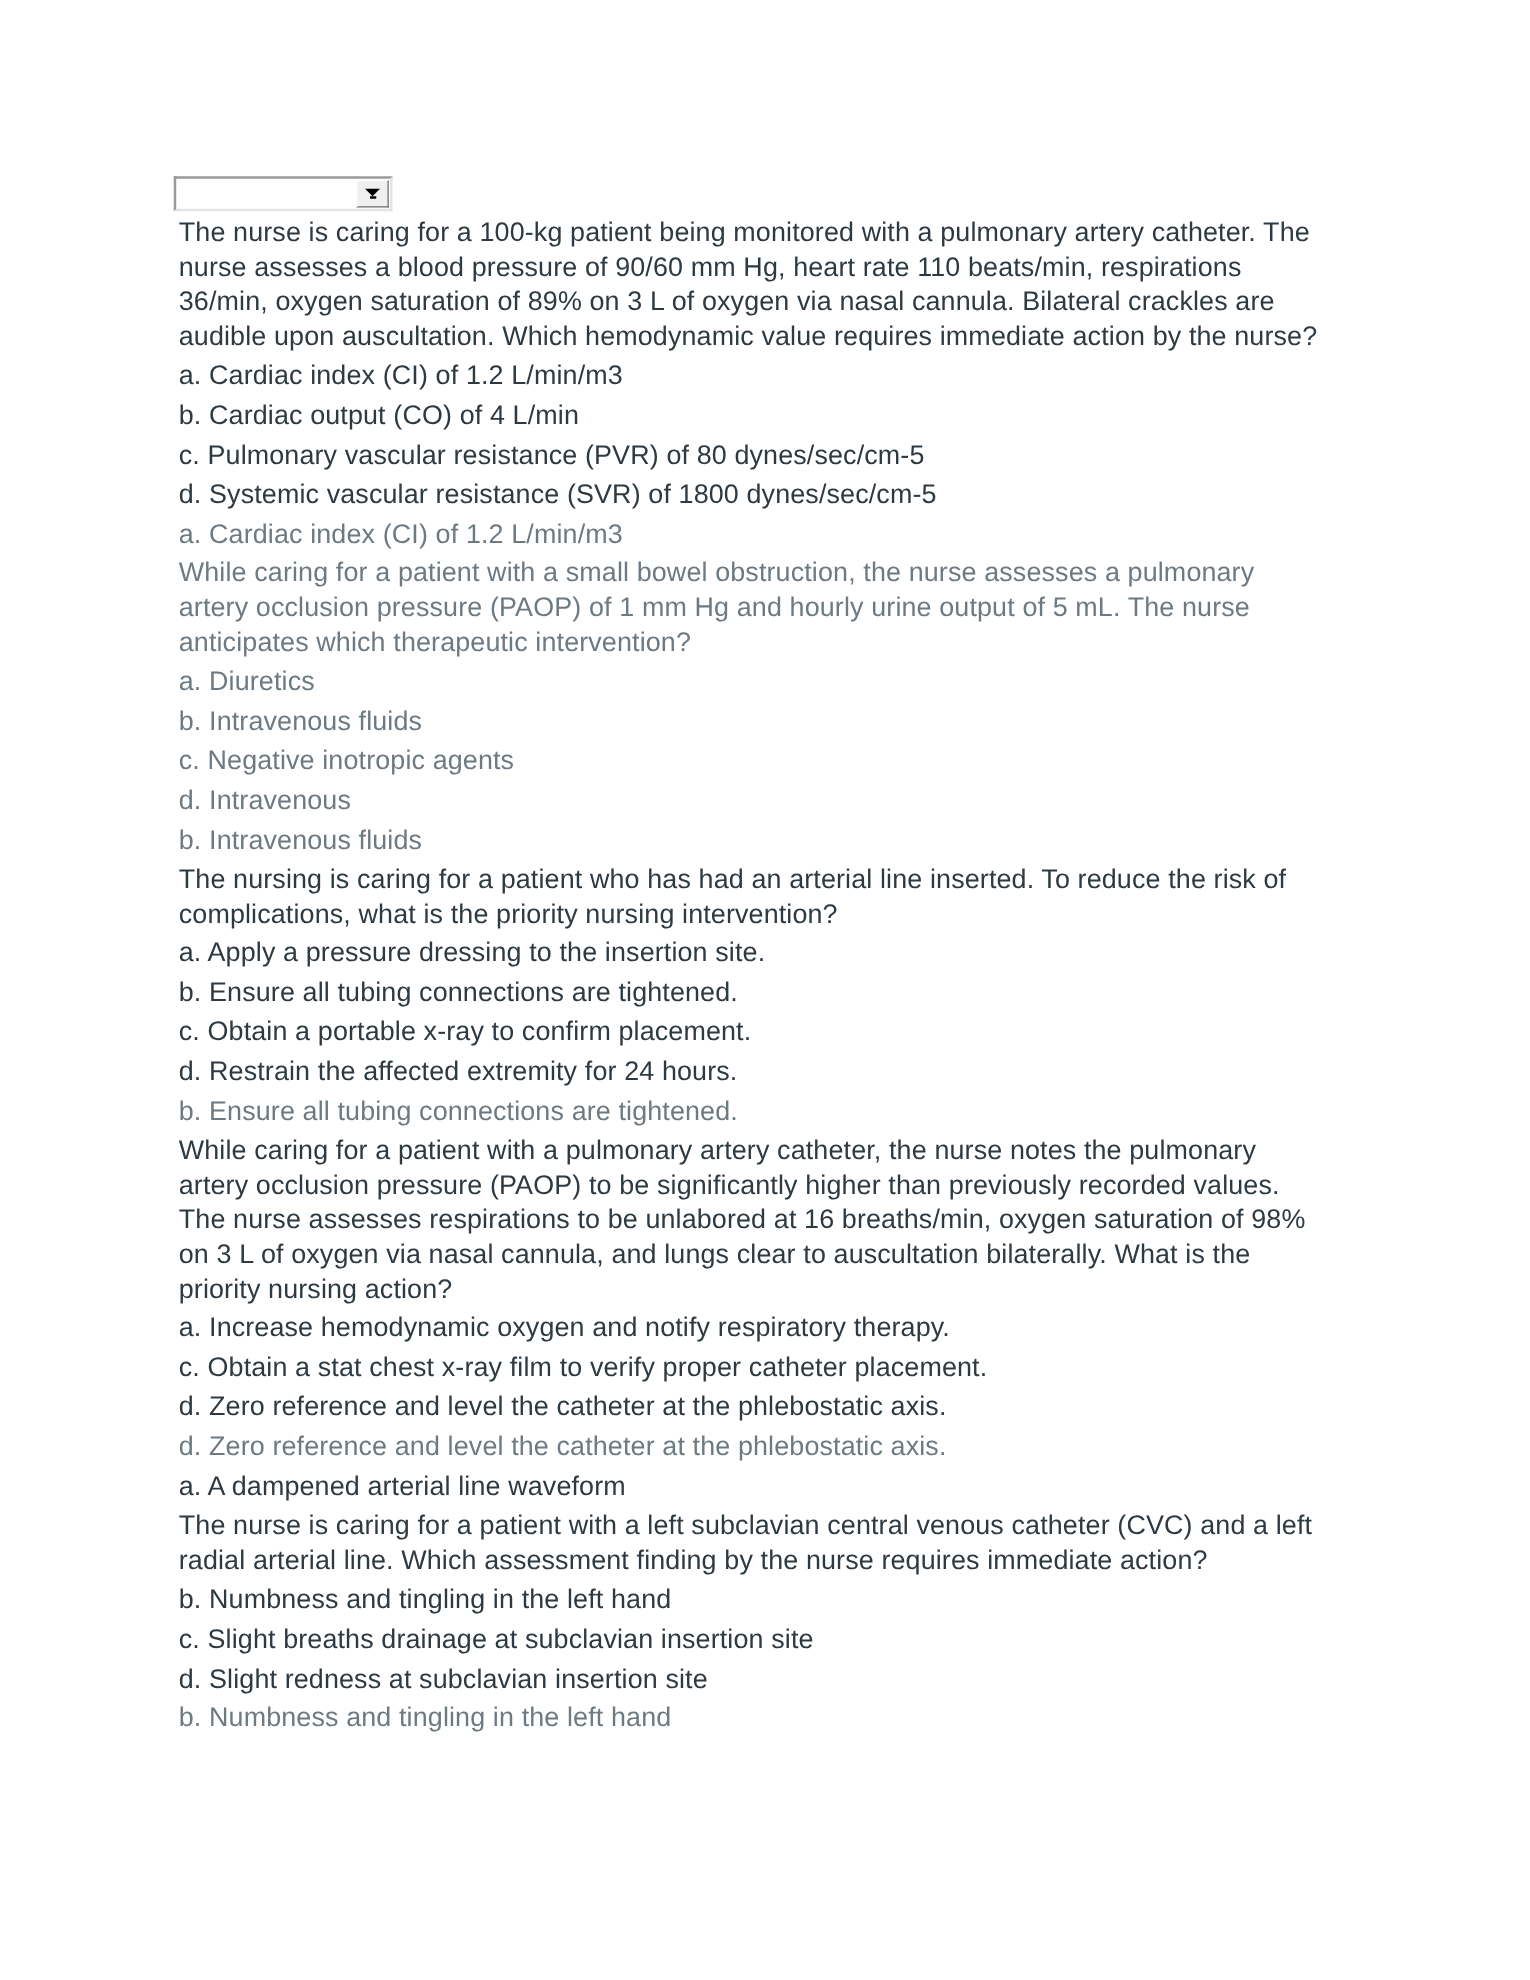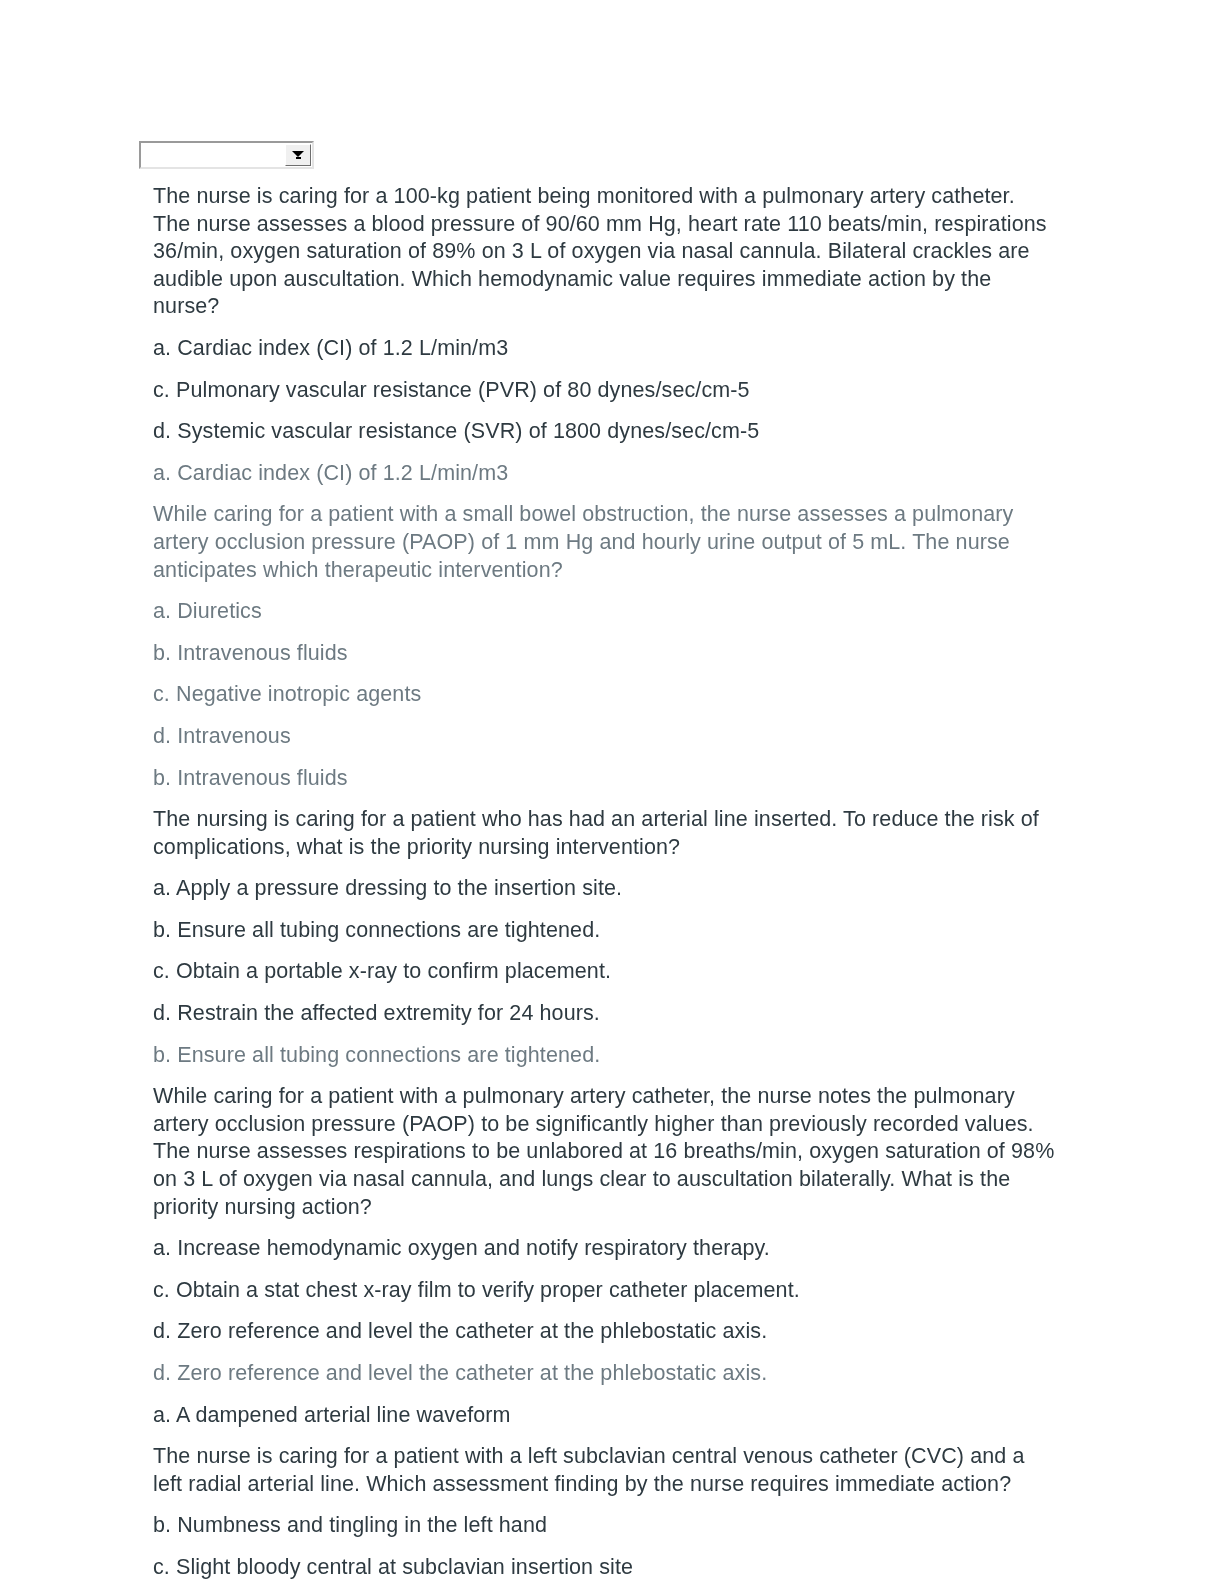--- a/index.html
+++ b/index.html
@@ -97,21 +97,21 @@
   .qblock {
     margin: 0;
     padding: 0;
   }
   .line {
     font-size: 21.5px;
     line-height: 27.6px;
     color: #2e3a41;
     letter-spacing: 0.005em;
     white-space: normal;
-    margin: 14px;
+    margin: 4px;
     padding: 0;
   }
   .line.muted {
     color: #6d7a82;
   }
   .stem {
     
   }
   .opt {
     
@@ -127,20 +127,21 @@
       <span class="dropdown-value" title=""></span>
       <span class="dropdown-button">
         <span class="arrow-glyph"></span>
       </span>
     </div>
 
     <div id="blocks-root">
         <div class="qblock">
           <div class="line stem">The nurse is caring for a 100-kg patient being monitored with a pulmonary artery catheter. The nurse assesses a blood pressure of 90/60 mm Hg, heart rate 110 beats/min, respirations 36/min, oxygen saturation of 89% on 3 L of oxygen via nasal cannula. Bilateral crackles are audible upon auscultation. Which hemodynamic value requires immediate action by the nurse?</div>
           <div class="line opt">a. Cardiac index (CI) of 1.2 L/min/m3</div>
+          <div class="line opt">b. Cardiac output (CO) of 4 L/min</div>
           <div class="line opt">c. Pulmonary vascular resistance (PVR) of 80 dynes/sec/cm-5</div>
           <div class="line opt">d. Systemic vascular resistance (SVR) of 1800 dynes/sec/cm-5</div>
           <div class="line opt muted">a. Cardiac index (CI) of 1.2 L/min/m3</div>
         </div>
         <div class="qblock">
           <div class="line stem muted">While caring for a patient with a small bowel obstruction, the nurse assesses a pulmonary artery occlusion pressure (PAOP) of 1 mm Hg and hourly urine output of 5 mL. The nurse anticipates which therapeutic intervention?</div>
           <div class="line opt muted">a. Diuretics</div>
           <div class="line opt muted">b. Intravenous fluids</div>
           <div class="line opt muted">c. Negative inotropic agents</div>
           <div class="line opt muted">d. Intravenous</div>
@@ -158,20 +159,20 @@
           <div class="line stem">While caring for a patient with a pulmonary artery catheter, the nurse notes the pulmonary artery occlusion pressure (PAOP) to be significantly higher than previously recorded values. The nurse assesses respirations to be unlabored at 16 breaths/min, oxygen saturation of 98% on 3 L of oxygen via nasal cannula, and lungs clear to auscultation bilaterally. What is the priority nursing action?</div>
           <div class="line opt">a. Increase hemodynamic oxygen and notify respiratory therapy.</div>
           <div class="line opt">c. Obtain a stat chest x-ray film to verify proper catheter placement.</div>
           <div class="line opt">d. Zero reference and level the catheter at the phlebostatic axis.</div>
           <div class="line opt muted">d. Zero reference and level the catheter at the phlebostatic axis.</div>
         </div>
         <div class="qblock">
           <div class="line opt">a. A dampened arterial line waveform</div>
           <div class="line stem">The nurse is caring for a patient with a left subclavian central venous catheter (CVC) and a left radial arterial line. Which assessment finding by the nurse requires immediate action?</div>
           <div class="line opt">b. Numbness and tingling in the left hand</div>
-          <div class="line opt">c. Slight bloody central at subclavian insertion site</div>
+          <div class="line opt">c. Slight breaths drainage at subclavian insertion site</div>
           <div class="line opt">d. Slight redness at subclavian insertion site</div>
           <div class="line opt muted">b. Numbness and tingling in the left hand</div>
         </div>
       </div>
 
   </div>
 </div>
 
 </body></html>

